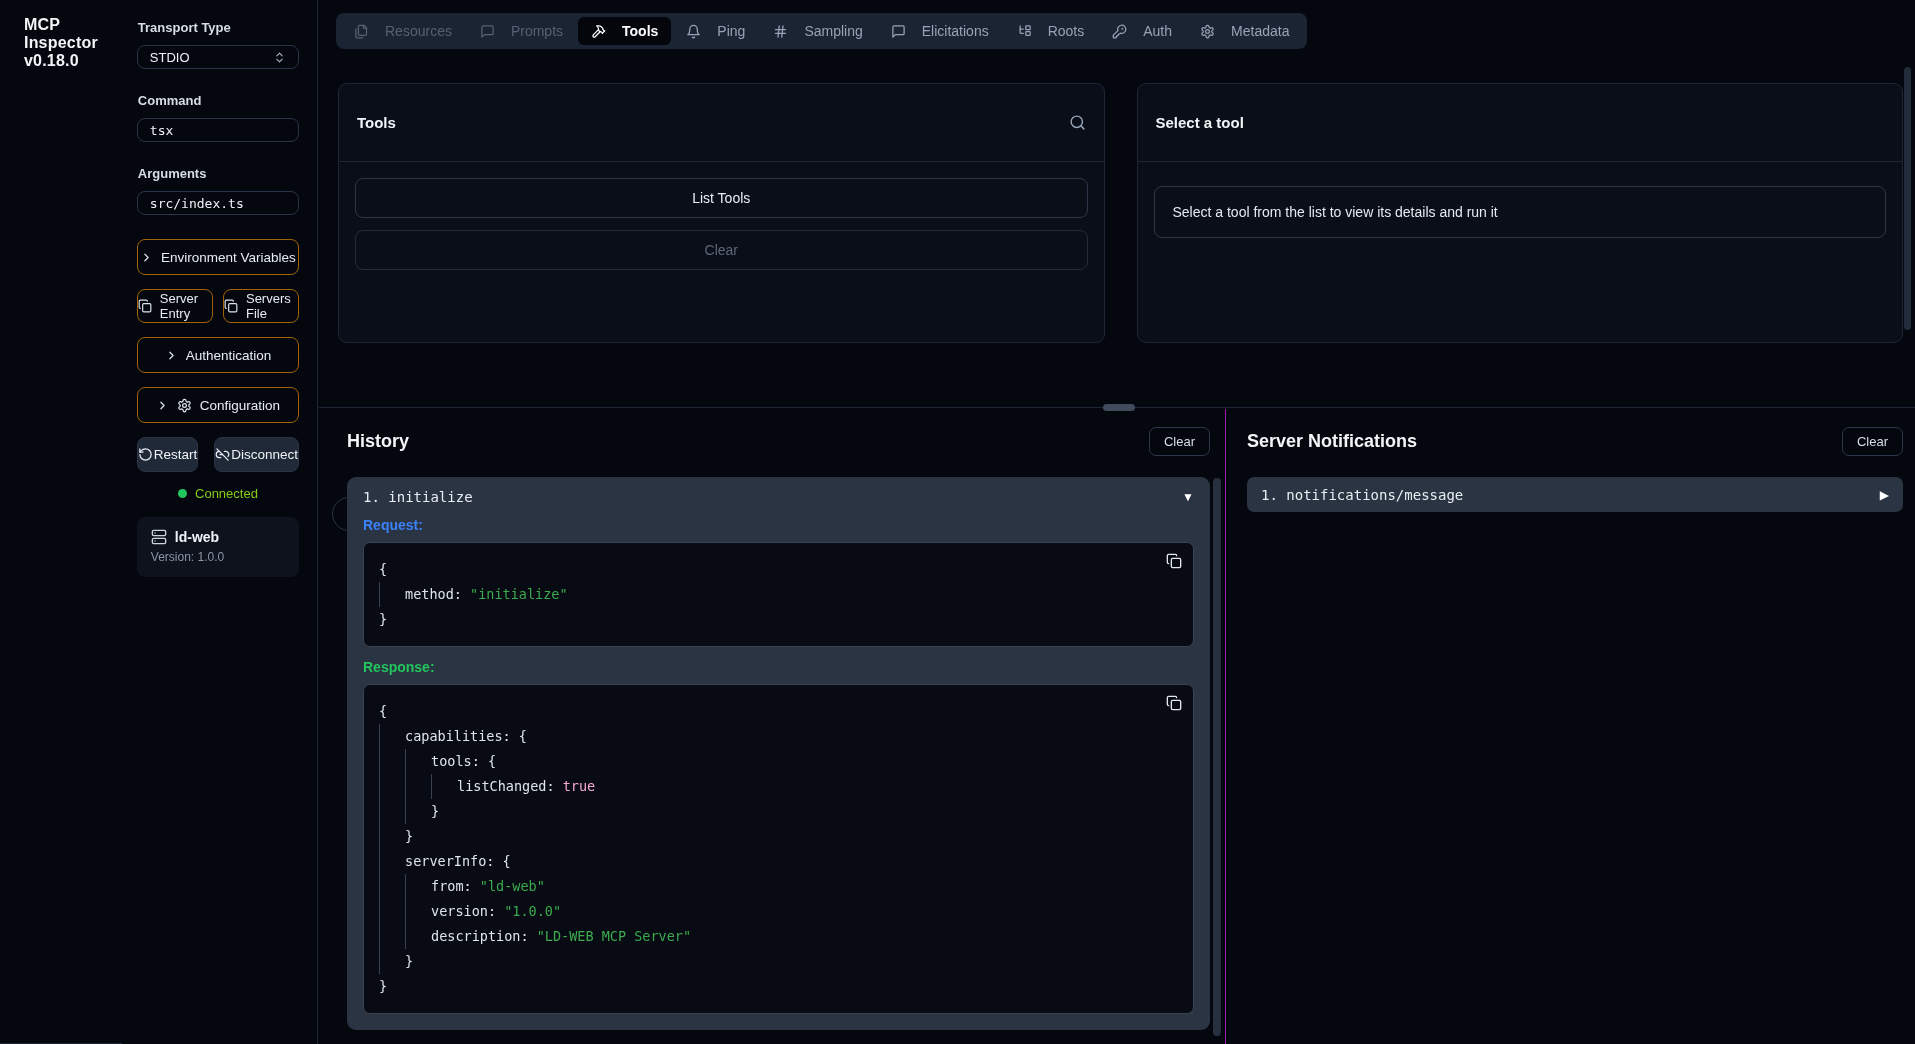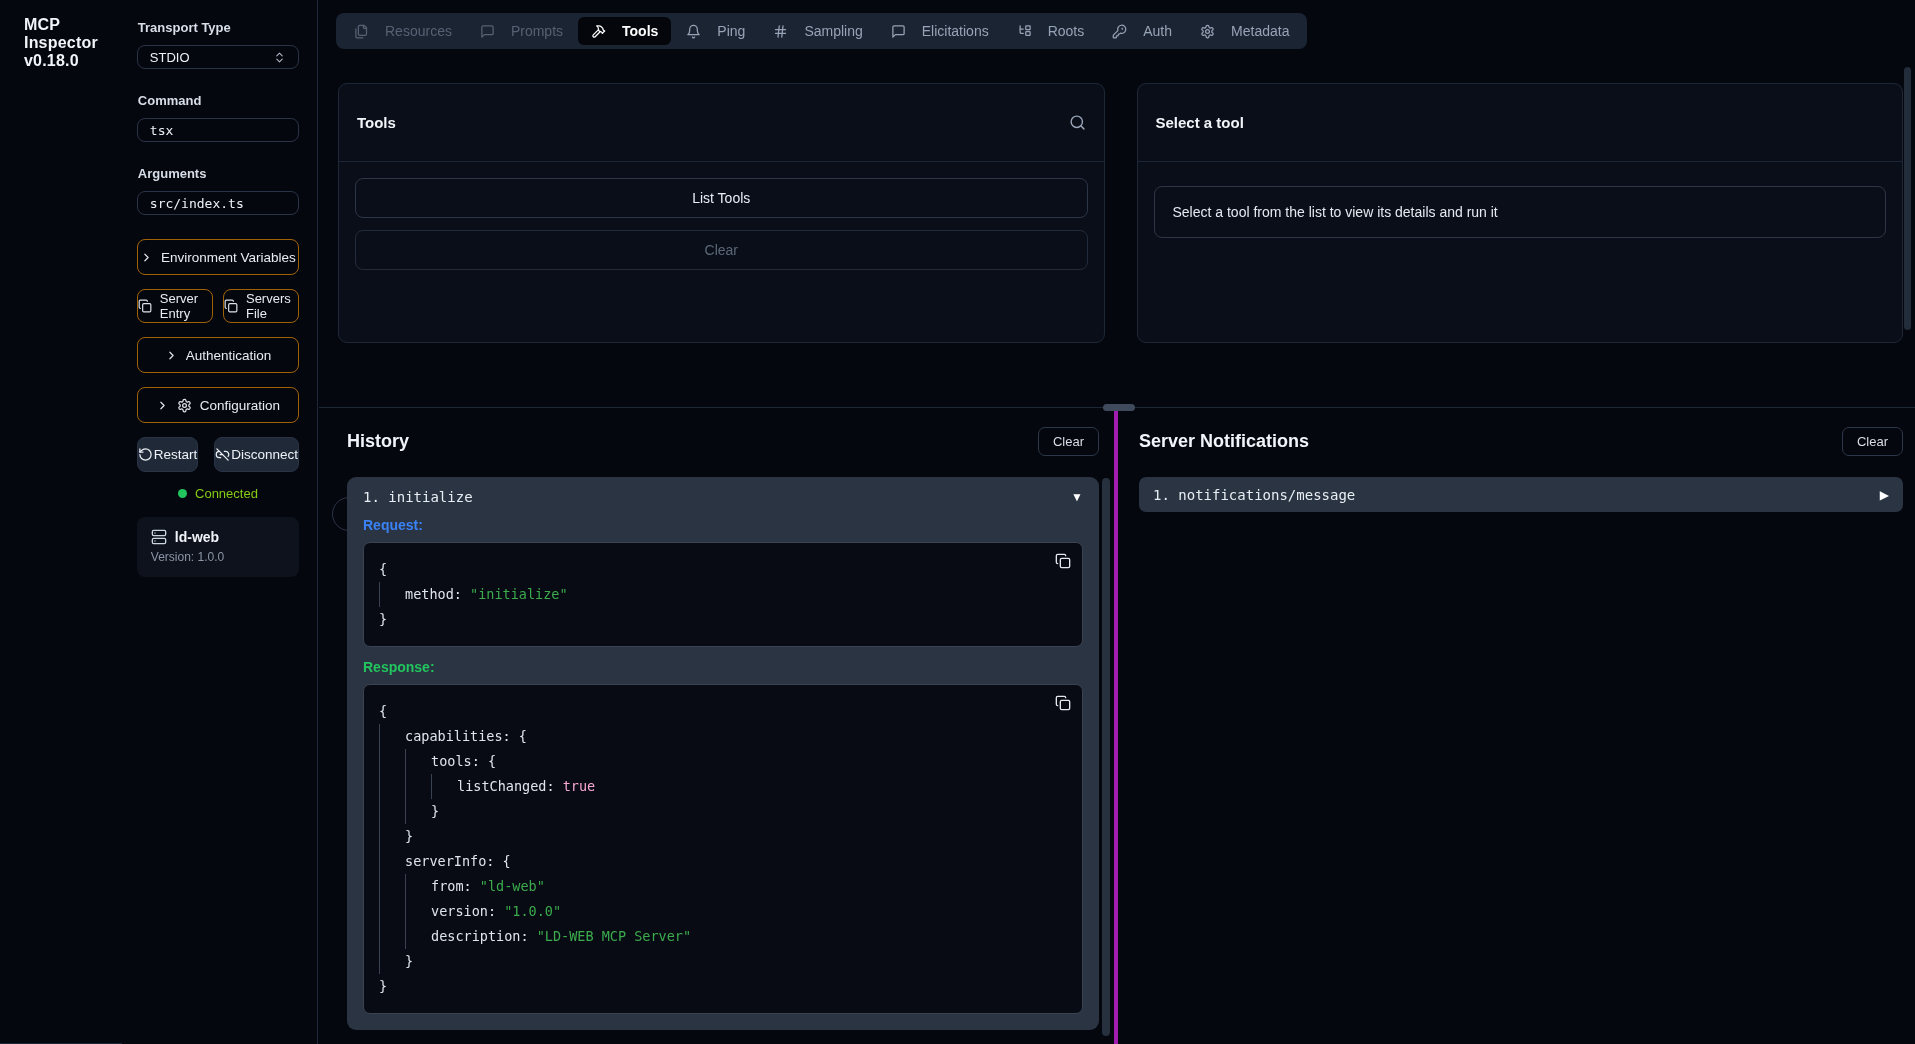--- a/index.html
+++ b/index.html
@@ -51,21 +51,21 @@
   .card-body { padding:16px; }
   .wide-btn { display:flex; align-items:center; justify-content:center; height:40px; border:1px solid #2c3648; border-radius:8px; font-size:14px; font-weight:500; color:#e8edf3; cursor:pointer; margin-bottom:12px; }
   .wide-btn.dim { color:#5b6878; border-color:#232c3b; cursor:default; }
   .hint-box { margin-top:8px; border:1px solid #2c3648; border-radius:8px; padding:17px 18px; font-size:14px; color:#e5eaf0; }
   .search-icon { color:#9aa6b8; display:flex; cursor:pointer; }
 
   .split-handle { position:absolute; left:784px; top:404px; width:32px; height:7px; background:#3f4a5c; border-radius:4px; z-index:3; cursor:row-resize; }
   .top-scrollbar { position:absolute; right:4px; top:67px; width:7px; height:263px; background:#222c3b; border-radius:4px; }
 
   .bottom-section { position:absolute; top:409px; left:0; width:1596px; height:635px; display:flex; }
-  .history-panel { width:799px; border-right:4px solid #a21caf; padding:18px 15px 0 28px; position:relative; }
+  .history-panel { width:907px; border-right:1px solid #a21caf; padding:18px 15px 0 28px; position:relative; }
   .notif-panel { flex:1; padding:18px 12px 0 21px; }
   .panel-head { display:flex; align-items:center; justify-content:space-between; margin-bottom:21px; }
   .panel-title { font-size:18px; font-weight:700; }
   .clear-btn { font-size:13px; color:#d7dee8; border:1px solid #2c3749; border-radius:7px; padding:6px 14px; cursor:pointer; background:transparent; }
 
   .history-card { background:#2a3442; border-radius:9px; padding:12px 16px 16px; }
   .history-item-head { display:flex; align-items:center; justify-content:space-between; cursor:pointer; }
   .history-item-label { font-family:"DejaVu Sans Mono", monospace; font-size:14px; color:#e8edf3; }
   .tri { font-size:12px; color:#ffffff; line-height:1; }
   .req-label { font-size:14px; font-weight:600; margin:12px 0 9px; }

